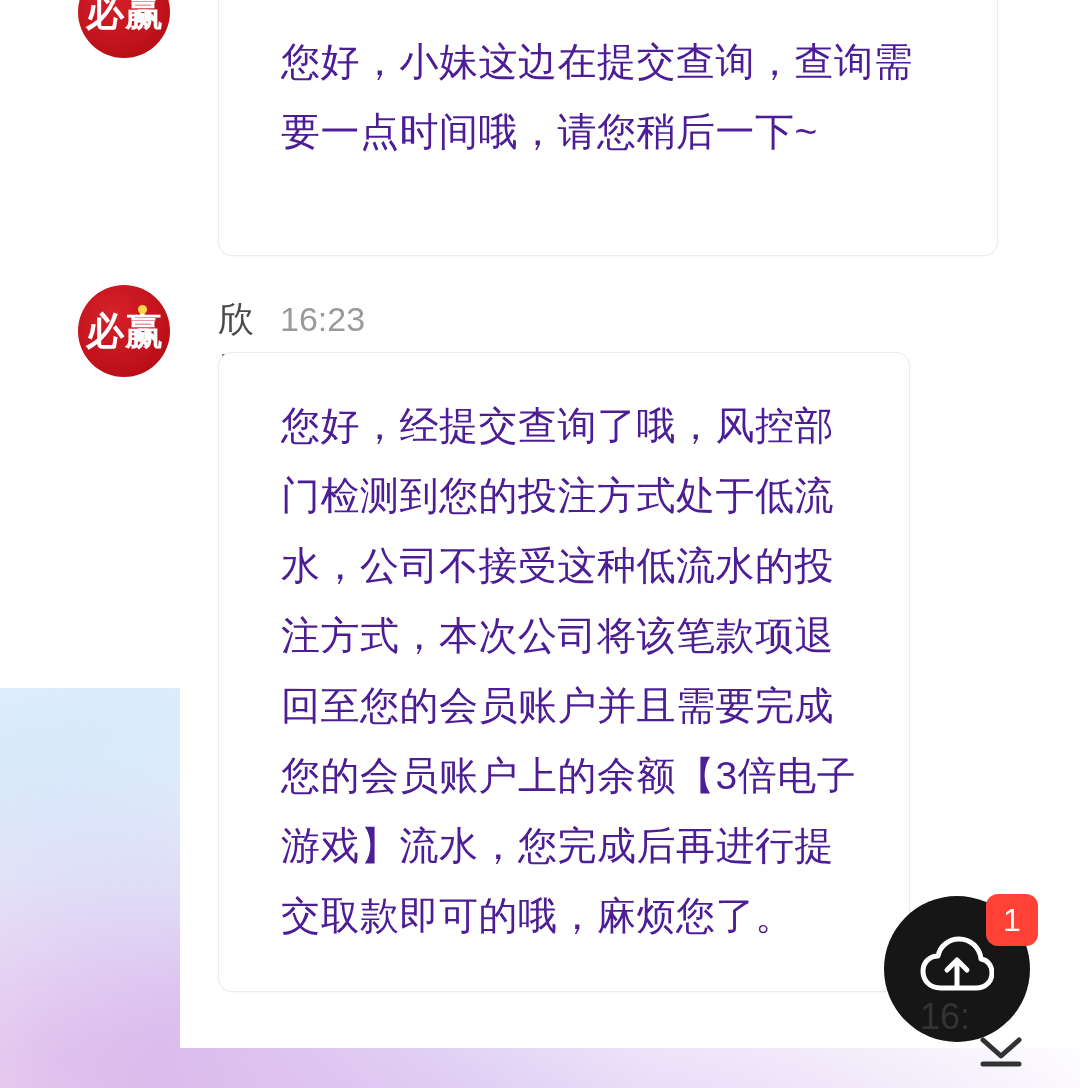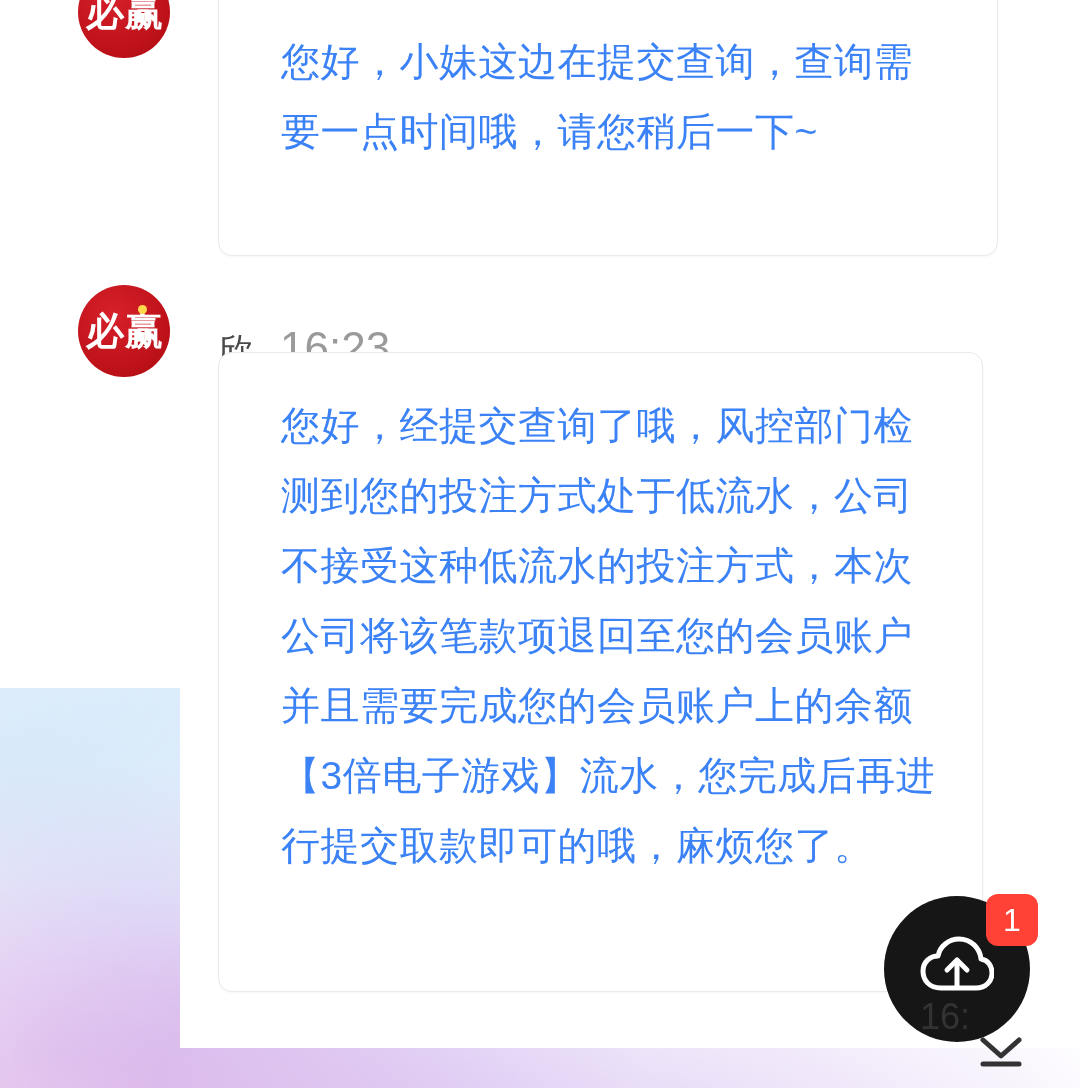--- a/index.html
+++ b/index.html
@@ -102,62 +102,61 @@
 
   .bubble {
     position: absolute;
     background: #ffffff;
     border: 1px solid #eaeaea;
     border-radius: 14px;
     box-shadow: 0 1px 2px rgba(0,0,0,0.03);
     box-sizing: border-box;
   }
   .bubble-text {
-    color: #3b82f6;
+    color: #4c1d95;
     font-size: 39px;
     line-height: 70px;
     letter-spacing: 0.5px;
     white-space: pre-wrap;
   }
 
   .meta {
     position: absolute;
     display: flex;
     align-items: baseline;
     gap: 26px;
   }
   .meta .sender {
     font-size: 36px;
     color: #4a4a4a;
   }
   .meta .time {
-    font-size: 44px;
+    font-size: 34px;
     color: #9a9a9a;
-    margin-top: 28px;
   }
 
   
   #msg-1 { top: -34px; }
   #msg-1 .avatar { left: 78px; top: 0px; }
   #msg-1 .bubble {
     left: 218px;
     top: -10px;
     width: 780px;
     height: 300px;
     padding: 70px 58px 0 62px;
   }
 
   
   #msg-2 { top: 282px; }
   #msg-2 .avatar { left: 78px; top: 3px; }
   #msg-2 .meta { left: 218px; top: 13px; }
   #msg-2 .bubble {
     left: 218px;
     top: 70px;
-    width: 765px;
+    width: 692px;
     height: 640px;
     padding: 38px 44px 0 62px;
   }
 
   
   #fab {
     position: absolute;
     left: 884px;
     top: 896px;
     width: 146px;

